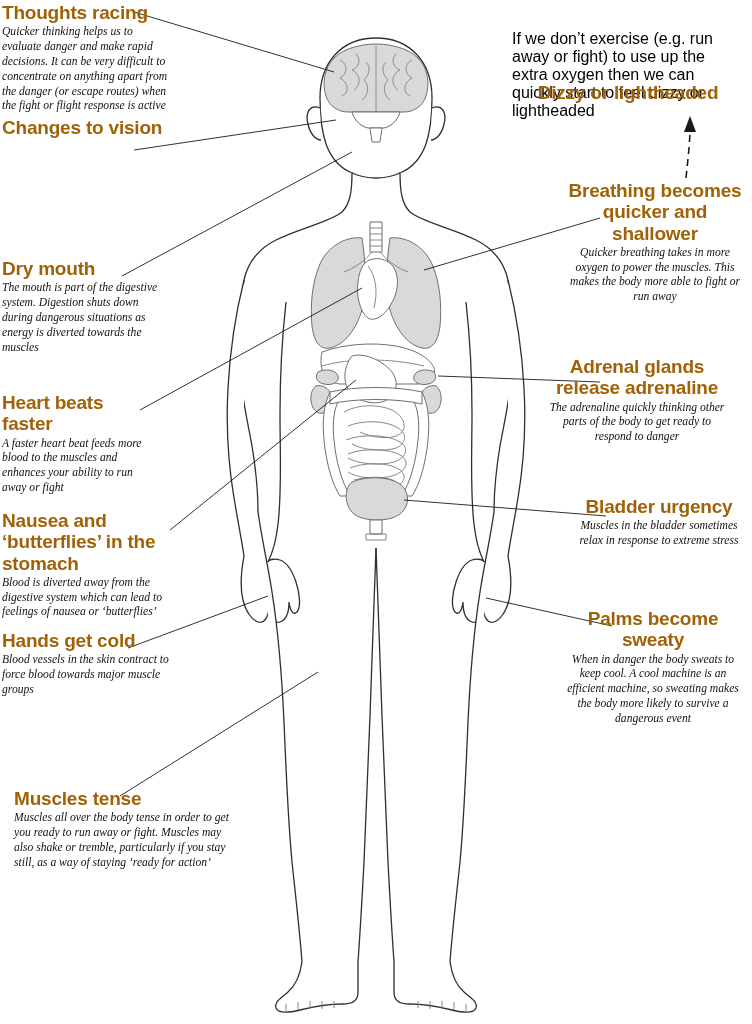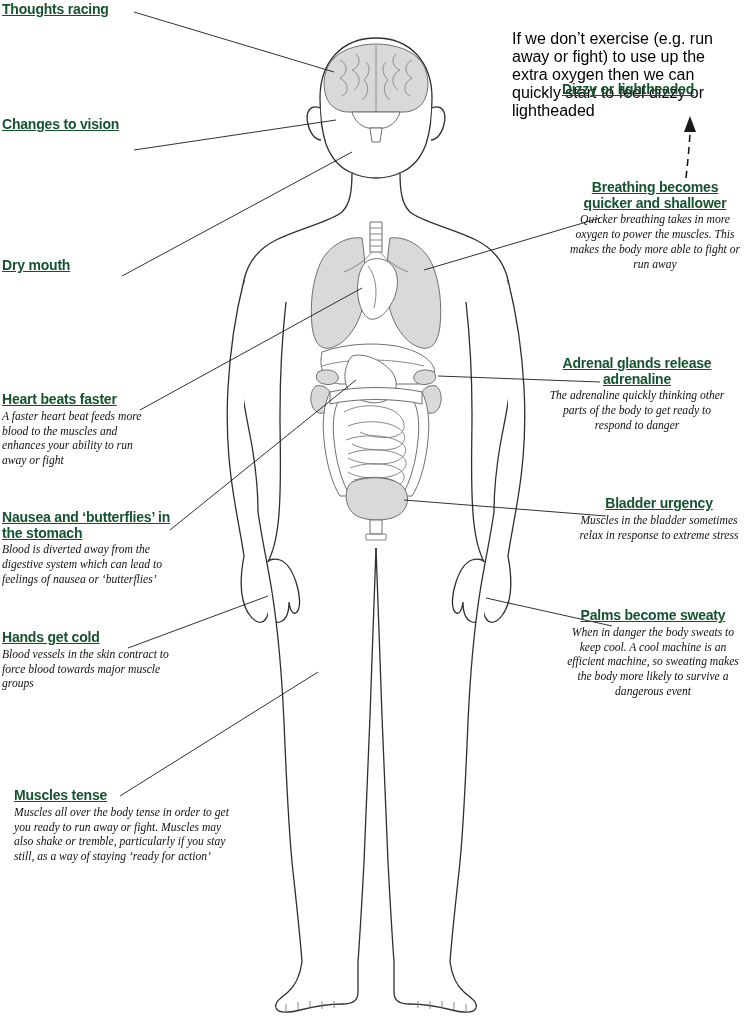--- a/index.html
+++ b/index.html
@@ -16,28 +16,27 @@
     height: 1024px;
     background: #ffffff;
   }
   
   .ann {
     position: absolute;
     width: 180px;
   }
   .ann.right { text-align: center; }
   .ann .title {
-    color: #14532d;
+    color: #a16207;
     font-family: "Liberation Sans", sans-serif;
-    font-size: 14px;
+    font-size: 19px;
     font-weight: bold;
     line-height: 1.12;
     margin: 0 0 2px 0;
     letter-spacing: -0.2px;
-    text-decoration: underline;
   }
   .ann .body {
     color: #111111;
     font-family: "Liberation Serif", serif;
     font-style: italic;
     font-size: 11.6px;
     line-height: 1.28;
     margin: 0;
   }
   
@@ -258,28 +257,30 @@
     <line class="leader" x1="600" y1="382" x2="438" y2="376"></line>
     <line class="leader" x1="606" y1="516" x2="404" y2="500"></line>
     <line class="leader" x1="612" y1="626" x2="486" y2="598"></line>
 
     <path class="arrow-dash" d="M686 178 C 688 158 690 142 690 128"></path>
     <path d="M690 116 L 684 132 L 696 132 Z" fill="#1a1a1a"></path>
   </svg>
 
   <div class="ann" id="a-thoughts" style="left:2px; top:2px; width:172px;">
     <div class="title">Thoughts racing</div>
+    <div class="body">Quicker thinking helps us to evaluate danger and make rapid decisions. It can be very difficult to concentrate on anything apart from the danger (or escape routes) when the fight or flight response is active</div>
   </div>
 
   <div class="ann" id="a-vision" style="left:2px; top:117px; width:168px;">
     <div class="title">Changes to vision</div>
   </div>
 
   <div class="ann" id="a-mouth" style="left:2px; top:258px; width:160px;">
     <div class="title">Dry mouth</div>
+    <div class="body">The mouth is part of the digestive system. Digestion shuts down during dangerous situations as energy is diverted towards the muscles</div>
   </div>
 
   <div class="ann" id="a-heart" style="left:2px; top:392px; width:152px;">
     <div class="title">Heart beats faster</div>
     <div class="body">A faster heart beat feeds more blood to the muscles and enhances your ability to run away or fight</div>
   </div>
 
   <div class="ann" id="a-hands" style="left:2px; top:630px; width:168px;">
     <div class="title">Hands get cold</div>
     <div class="body">Blood vessels in the skin contract to force blood towards major muscle groups</div>

